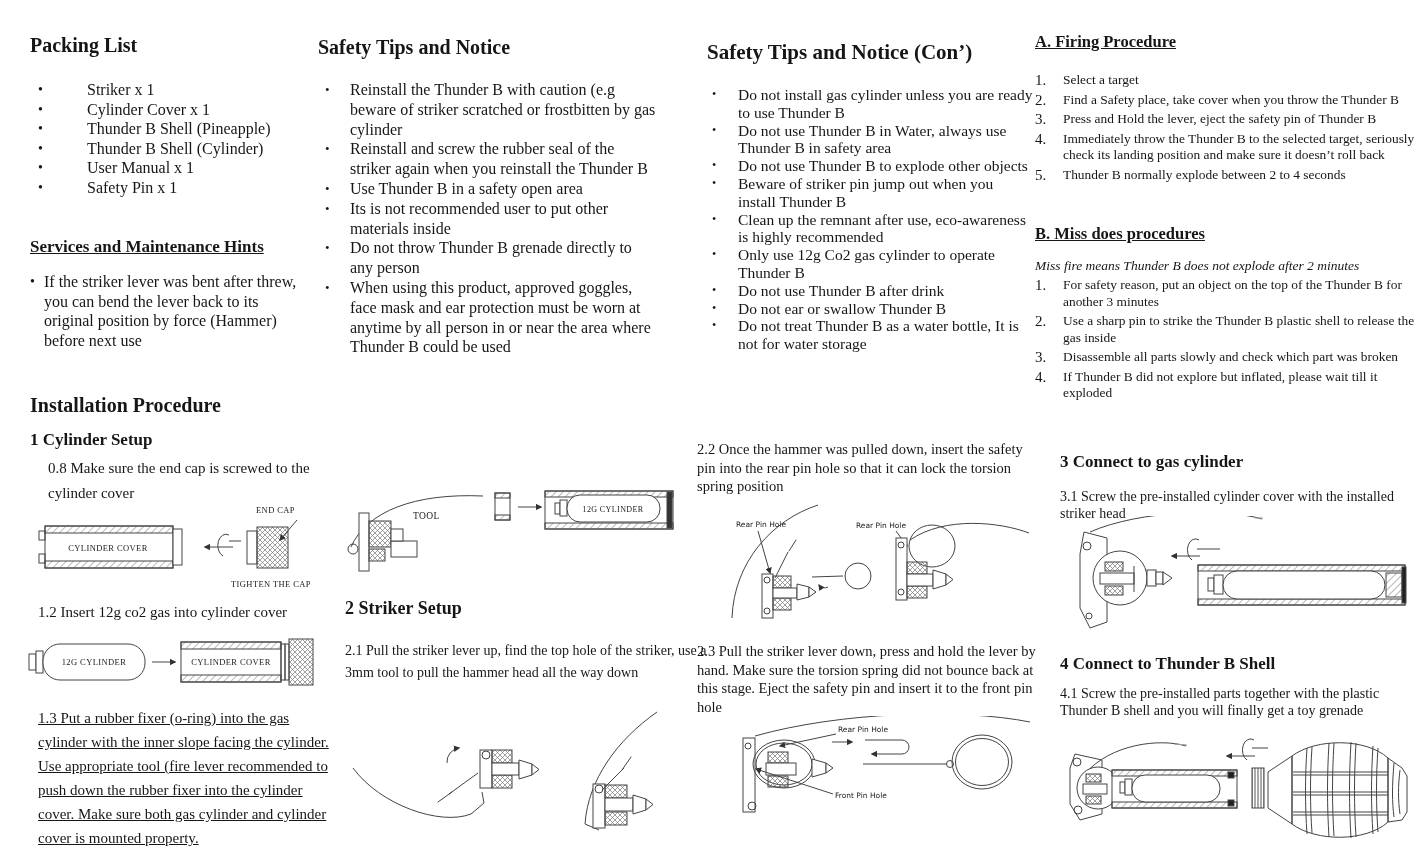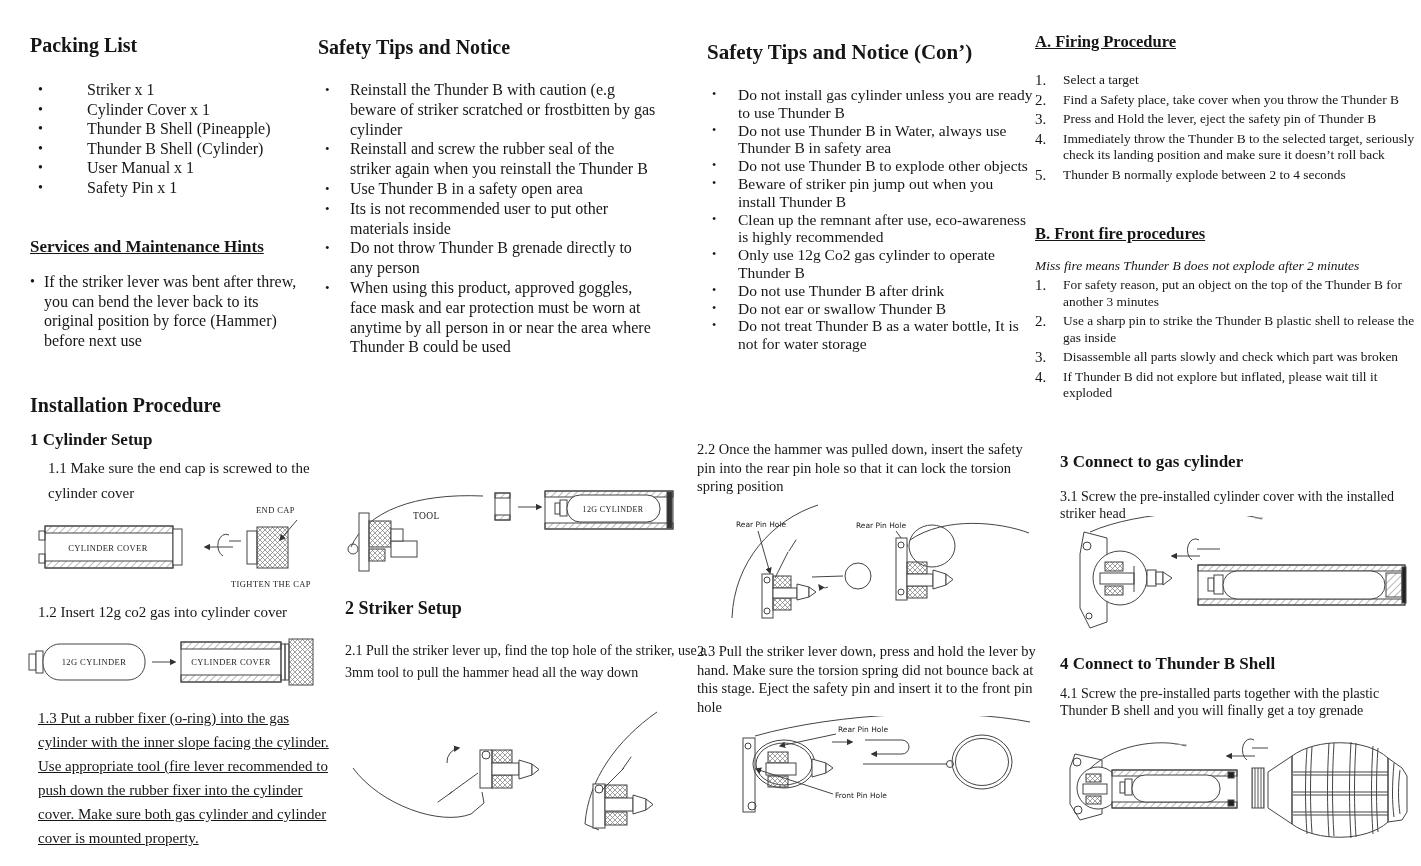--- a/index.html
+++ b/index.html
@@ -71,21 +71,21 @@
     <li>Safety Pin x 1</li>
   </ul>
 
   <div class="abs h2" style="left:30px;top:237px;">Services and Maintenance Hints</div>
   <ul class="abs blist svc" style="left:30px;top:272px;width:272px;">
     <li>If the striker lever was bent after threw, you can bend the lever back to its original position by force (Hammer) before next use</li>
   </ul>
 
   <div class="abs h1" style="left:30px;top:394px;">Installation Procedure</div>
   <div class="abs h3" style="left:30px;top:430px;">1 Cylinder Setup</div>
-  <div class="abs step s11" style="left:48px;top:456px;">1.1 Make sure the end cap is screwed to the cylinder cover</div>
+  <div class="abs step s11" style="left:48px;top:456px;">0.8 Make sure the end cap is screwed to the cylinder cover</div>
 
   <svg class="abs diag" style="left:35px;top:500px;" width="285" height="90" viewBox="0 0 285 90">
     <g>
       <rect x="10" y="26" width="128" height="42" style="fill:#fff"></rect>
       <rect x="10" y="26" width="128" height="7" style="fill:url(#hatch)"></rect>
       <rect x="10" y="61" width="128" height="7" style="fill:url(#hatch)"></rect>
       <rect x="4" y="31" width="6" height="9"></rect>
       <rect x="4" y="54" width="6" height="9"></rect>
       <rect x="138" y="29" width="9" height="36" style="fill:#fff"></rect>
       <text x="73" y="51" text-anchor="middle">CYLINDER COVER</text>
@@ -285,21 +285,21 @@
 
   <div class="abs h2s" style="left:1035px;top:32px;">A. Firing Procedure</div>
   <ol class="abs nlist" style="left:1035px;top:72px;width:386px;">
     <li>Select a target</li>
     <li>Find a Safety place, take cover when you throw the Thunder B</li>
     <li>Press and Hold the lever, eject the safety pin of Thunder B</li>
     <li>Immediately throw the Thunder B to the selected target, seriously check its landing position and make sure it doesn’t roll back</li>
     <li>Thunder B normally explode between 2 to 4 seconds</li>
   </ol>
 
-  <div class="abs h2s" style="left:1035px;top:224px;">B. Front fire procedures</div>
+  <div class="abs h2s" style="left:1035px;top:224px;">B. Miss does procedures</div>
   <div class="abs note" style="left:1035px;top:258px;">Miss fire means Thunder B does not explode after 2 minutes</div>
   <ol class="abs nlist" style="left:1035px;top:277px;width:386px;">
     <li>For safety reason, put an object on the top of the Thunder B for another 3 minutes</li>
     <li>Use a sharp pin to strike the Thunder B plastic shell to release the gas inside</li>
     <li>Disassemble all parts slowly and check which part was broken</li>
     <li>If Thunder B did not explore but inflated, please wait till it exploded</li>
   </ol>
 
   <div class="abs h3" style="left:1060px;top:452px;">3 Connect to gas cylinder</div>
   <div class="abs step s31" style="left:1060px;top:489px;">3.1 Screw the pre-installed cylinder cover with the installed striker head</div>

